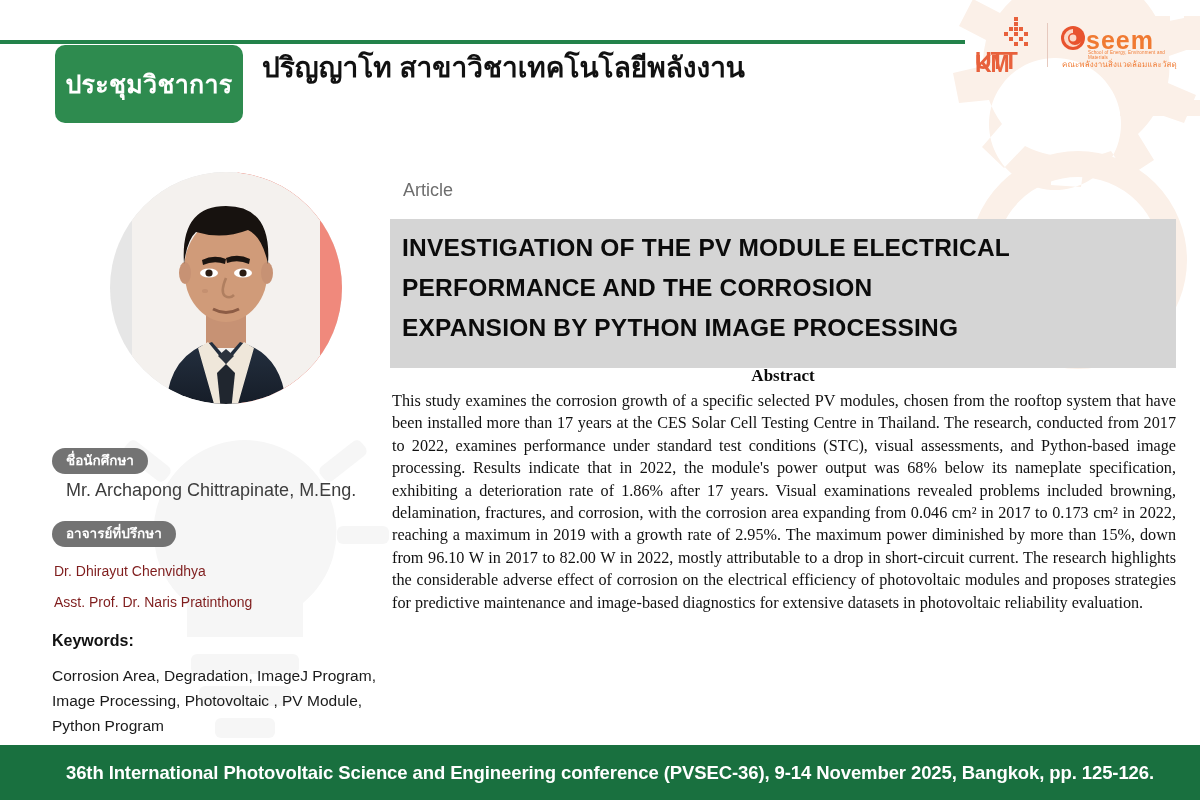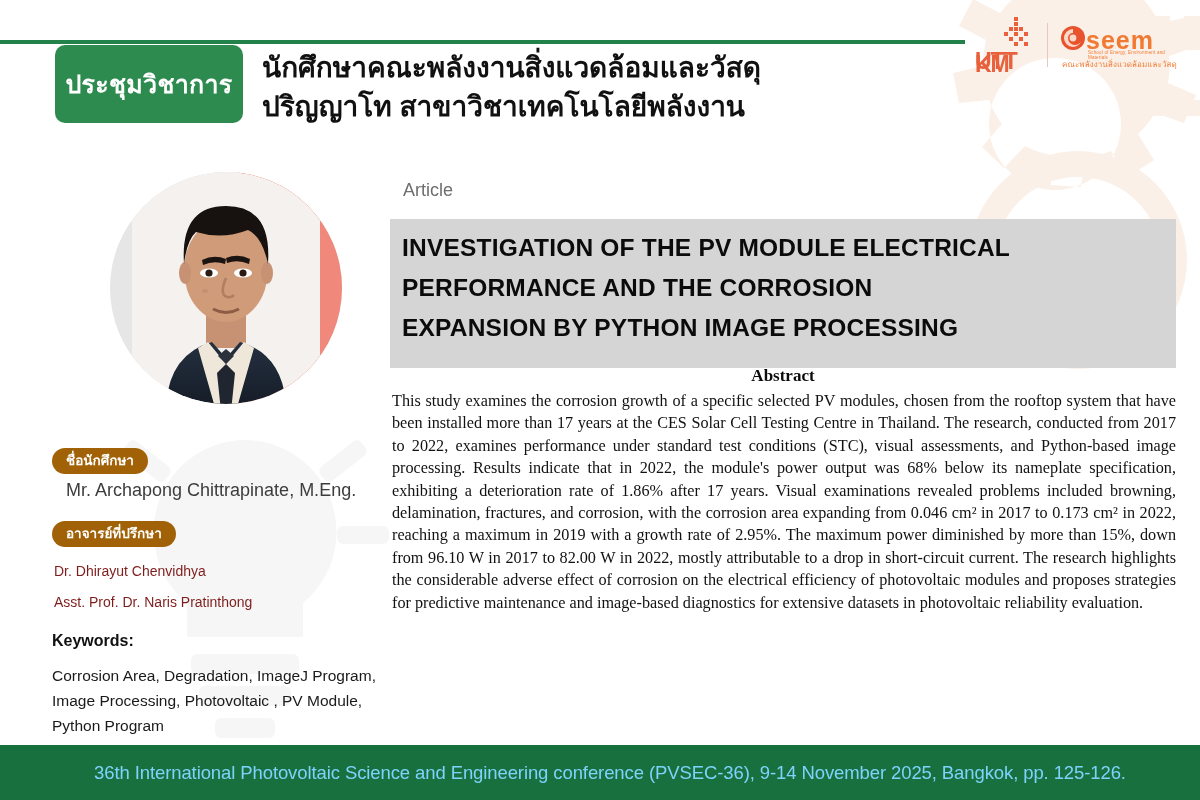--- a/index.html
+++ b/index.html
@@ -162,21 +162,21 @@
   .photo-portrait {
     position: absolute;
     left: 0; top: 0;
     width: 232px; height: 232px;
     border-radius: 50%;
     overflow: hidden;
   }
 
   .pill {
     position: absolute;
-    background: #a16207;
+    background: #737373;
     color: #ffffff;
     border-radius: 14px;
     font-size: 13.5px;
     font-weight: bold;
     padding: 4px 14px 5px 14px;
     white-space: nowrap;
     line-height: 17px;
   }
   .pill-student { left: 52px; top: 448px; }
   .pill-advisor { left: 52px; top: 521px; }
@@ -269,23 +269,23 @@
     left: 0;
     bottom: 0;
     width: 1200px;
     height: 55px;
     background: #19703F;
     display: flex;
     align-items: center;
     justify-content: center;
   }
   .footer-text {
-    color: #7dd3fc;
+    color: #ffffff;
     font-size: 18.5px;
-    font-weight: normal;
+    font-weight: bold;
     letter-spacing: -.1px;
     white-space: nowrap;
     margin-left: 20px;
   }
 </style>
 </head>
 <body>
 
 <div id="poster">
 
@@ -314,21 +314,20 @@
     </g>
   </svg>
 
   <div class="header-rule"></div>
 
   <div class="badge-conf">
     <span>ประชุมวิชาการ</span>
   </div>
 
   <div class="header-title">
-    <div>นักศึกษาคณะพลังงานสิ่งแวดล้อมและวัสดุ</div>
     <div>ปริญญาโท สาขาวิชาเทคโนโลยีพลังงาน</div>
   </div>
 
   <div class="logos">
     <div class="logo-kmutt">
       <svg class="kmutt-dots" width="28" height="30" viewBox="0 0 28 30" xmlns="http://www.w3.org/2000/svg">
         <g fill="#E8613C">
           <rect x="11" y="0" width="4" height="4"></rect>
           <rect x="11" y="5" width="4" height="4"></rect>
           <rect x="6" y="10" width="4" height="4"></rect>

